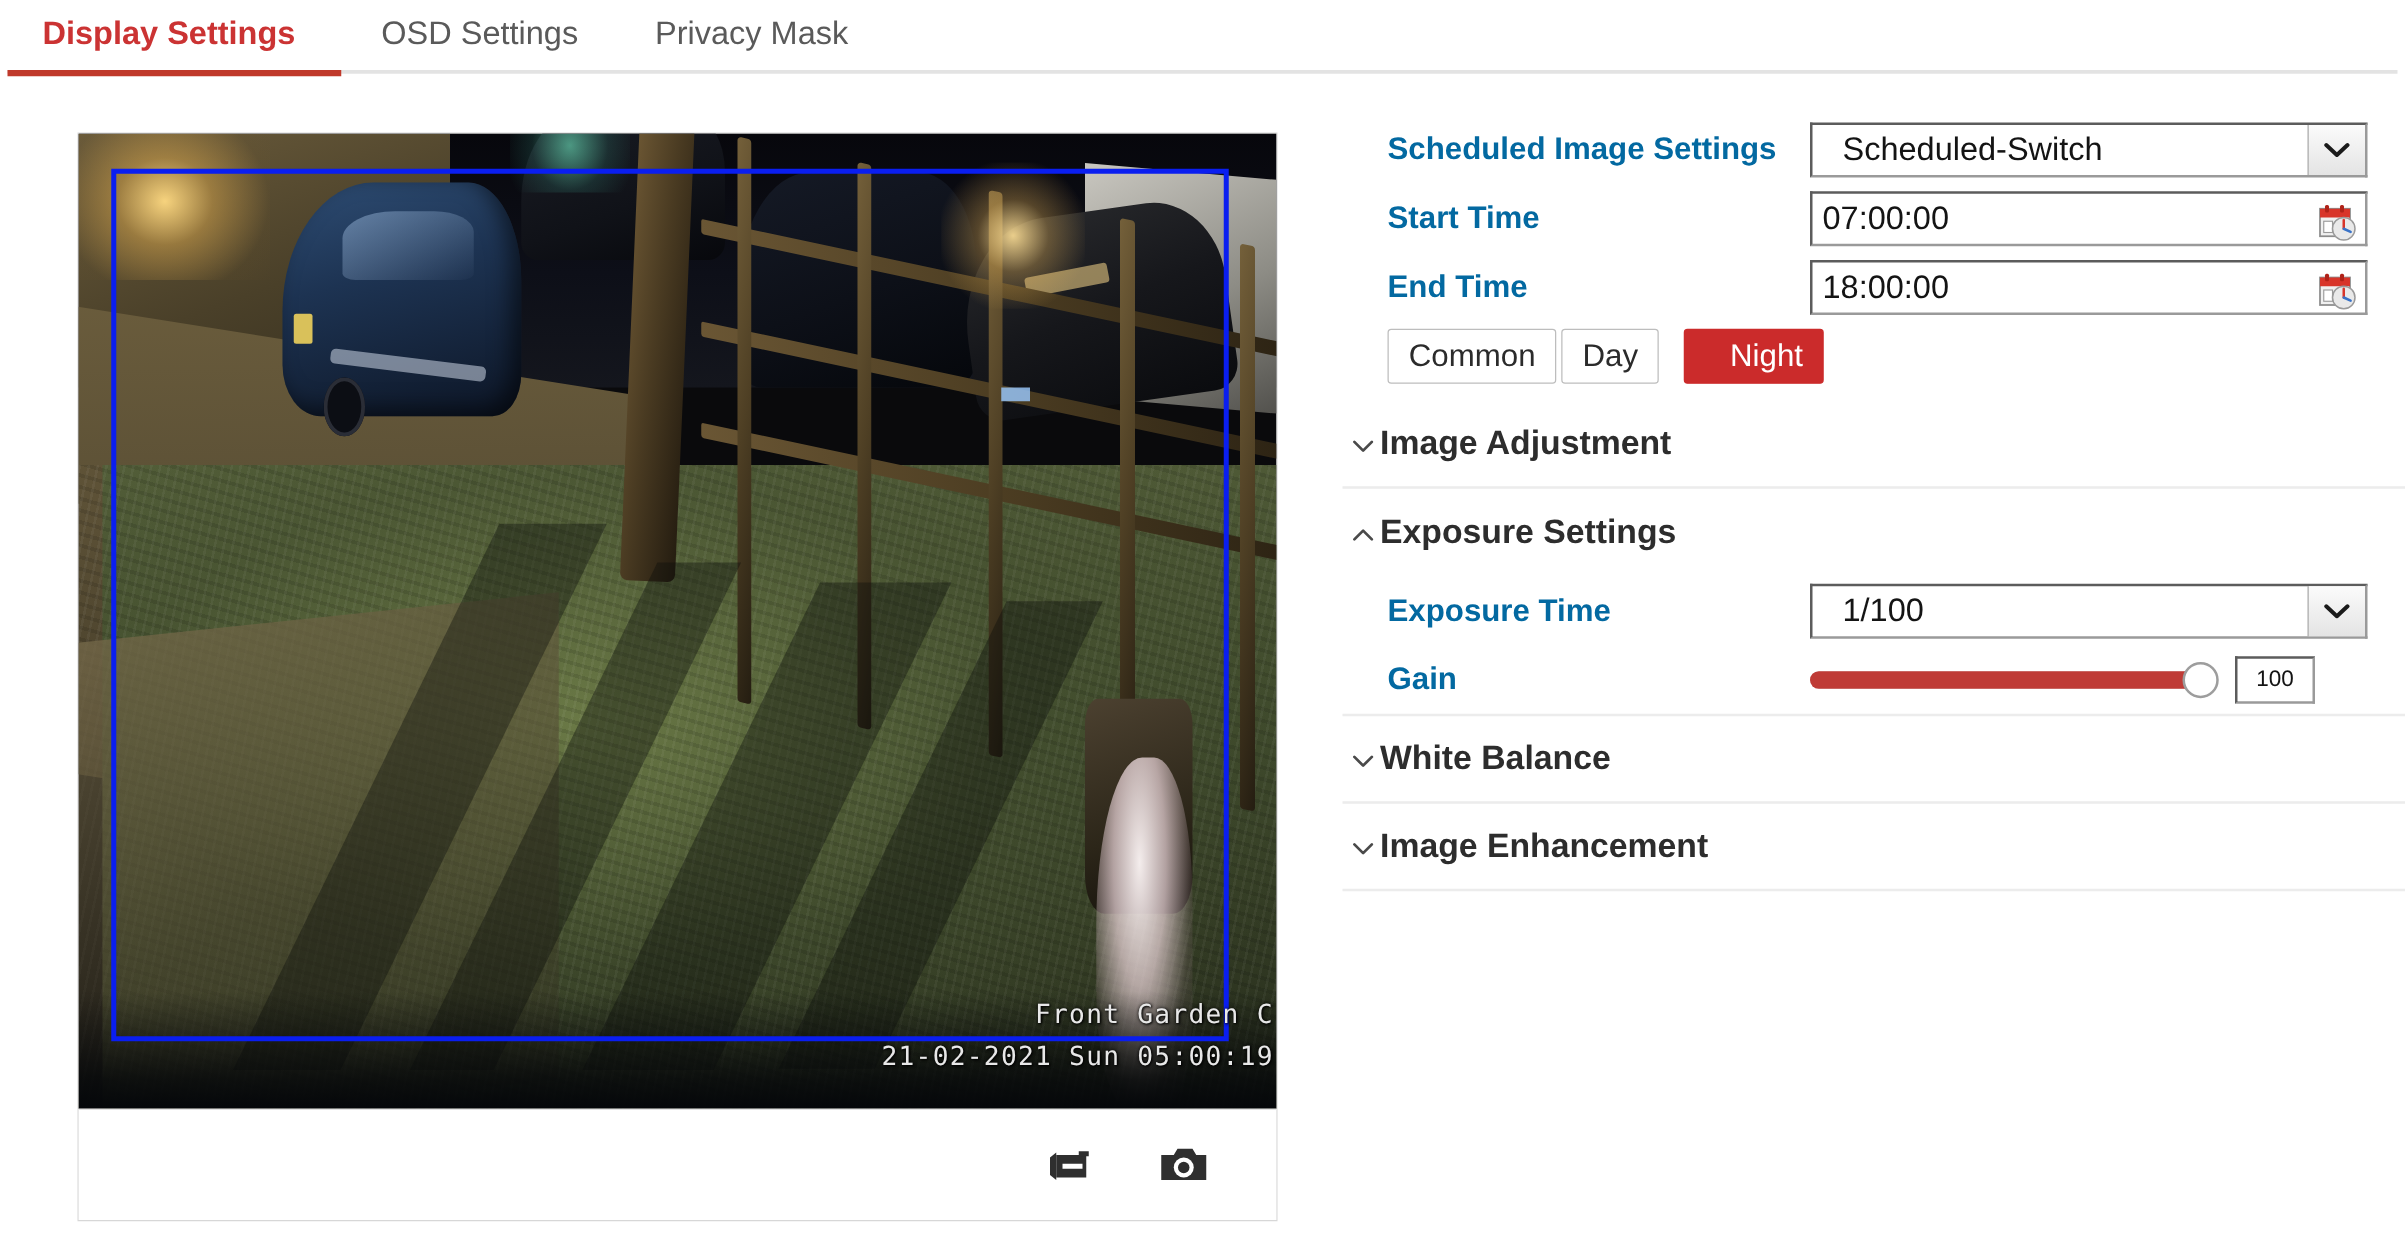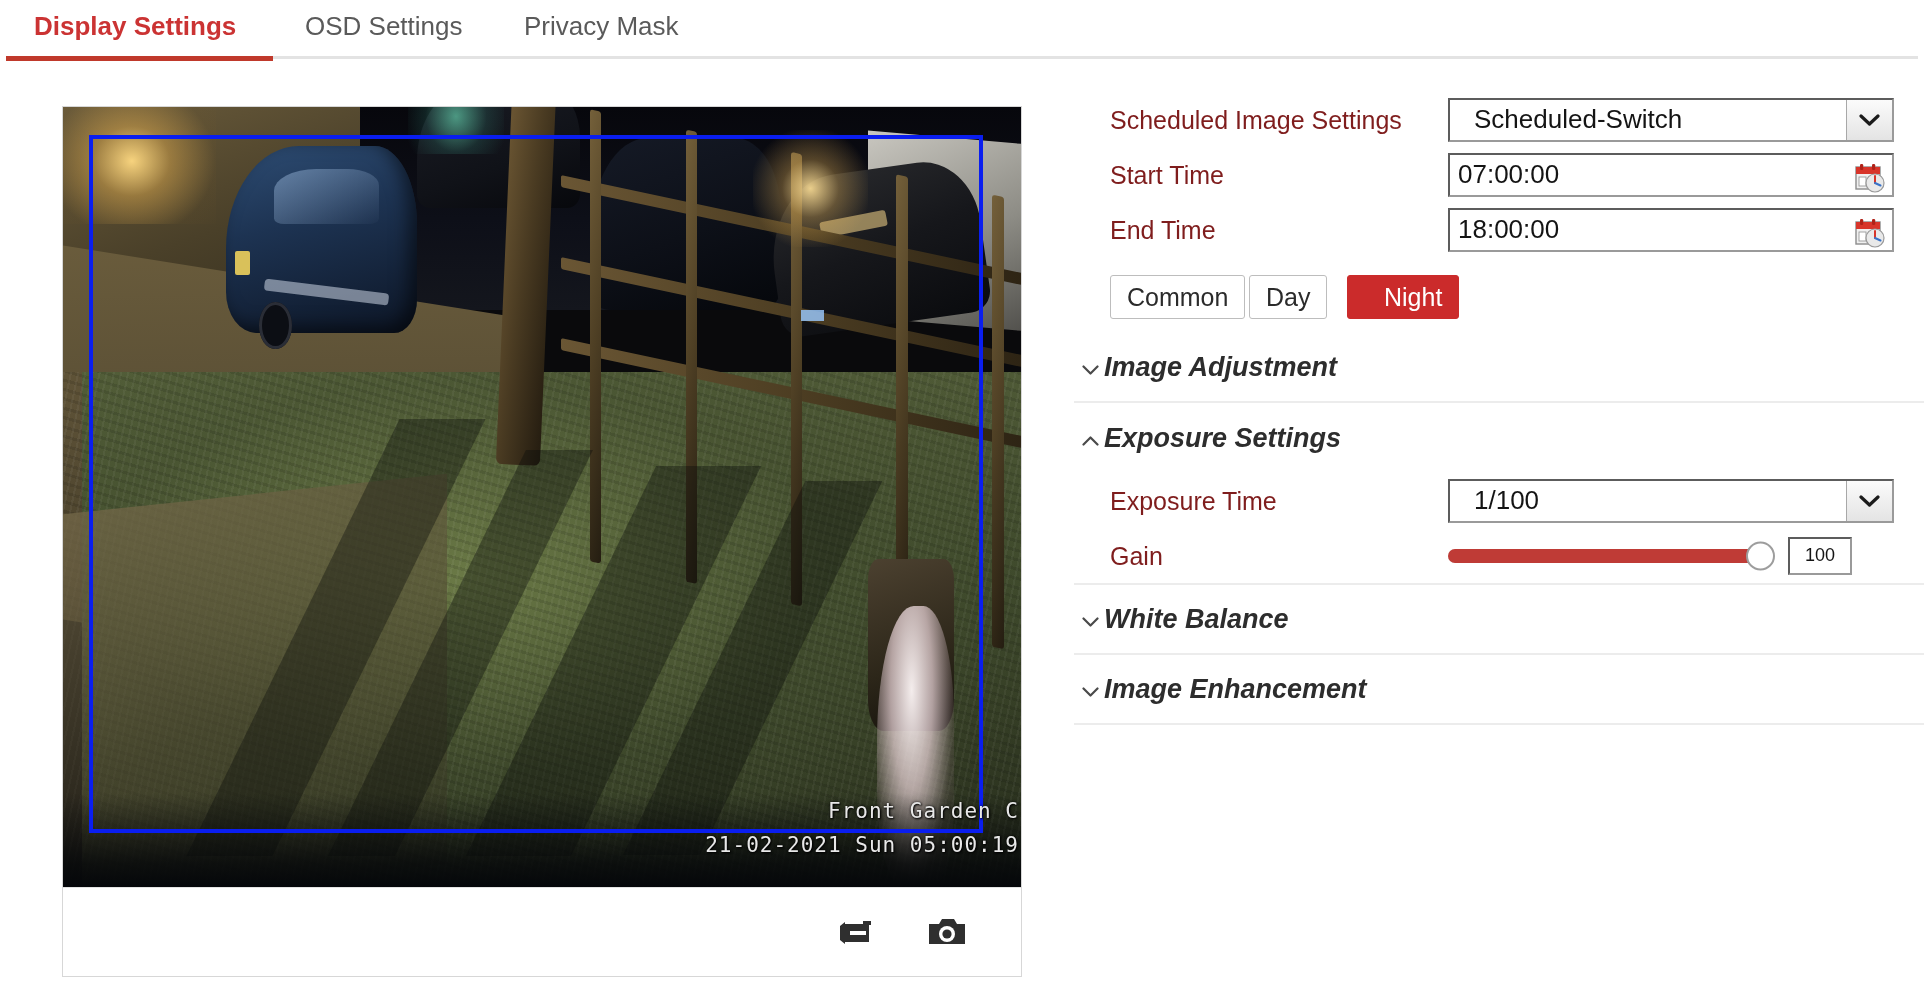--- a/index.html
+++ b/index.html
@@ -262,22 +262,23 @@
 
   .field-row {
     position: relative;
     height: 55px;
   }
   .field-label {
     position: absolute;
     left: 36px; top: 50%;
     transform: translateY(-50%);
     font-size: 25px;
-    color: #7f1d1d;
+    color: #0369a1;
     white-space: nowrap;
+    font-weight: bold;
   }
   .field-label.indent { left: 36px; }
 
   
   .win-select {
     position: absolute;
     left: 374px;
     top: 50%;
     transform: translateY(-50%);
     width: 446px; height: 44px;
@@ -337,21 +338,21 @@
     margin-right: 5px;
     cursor: pointer;
     flex: 0 0 auto;
   }
   .cal-icon svg { display: block; width: 100%; height: 100%; }
 
   
   .mode-row {
     position: relative;
     height: 58px;
-    margin-top: 18px;
+    margin-top: 6px;
   }
   .mode-btn {
     position: absolute;
     top: 0;
     height: 44px;
     line-height: 42px;
     padding: 0 16px;
     font-size: 25px;
     color: #2b2b2b;
     background: #ffffff;
@@ -367,21 +368,20 @@
   }
   #mode-common { left: 36px; }
   #mode-day    { left: 175px; }
   #mode-night  { left: 273px; padding-left: 36px; }
 
   
   .acc {
     position: relative;
     height: 70px;
     border-bottom: 2px solid #ececec;
-    font-style: italic;
   }
   .acc-head {
     position: absolute;
     left: 8px; top: 50%;
     transform: translateY(-50%);
     display: flex;
     align-items: center;
     gap: 5px;
     cursor: pointer;
   }

